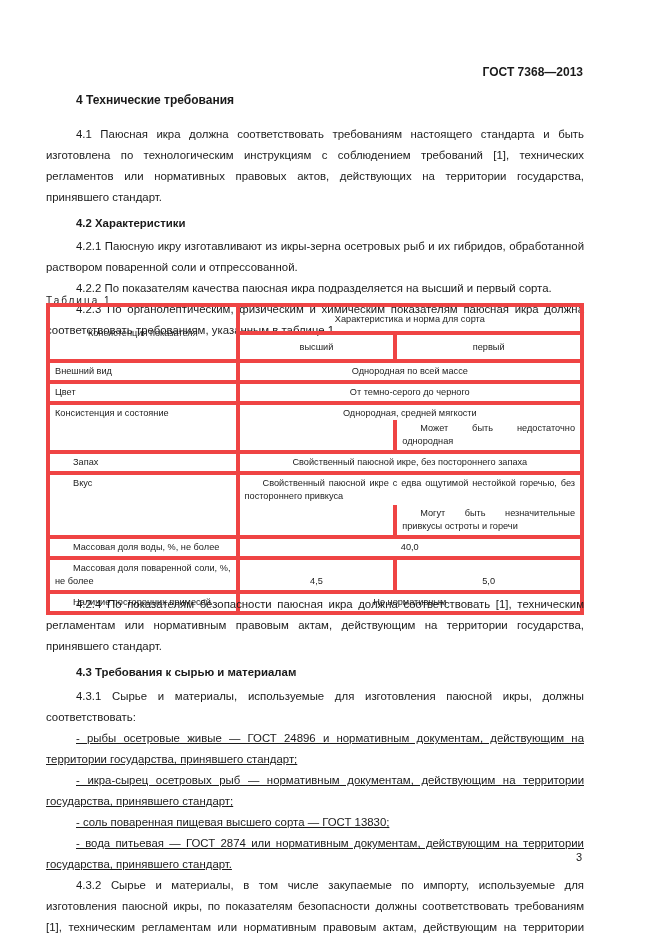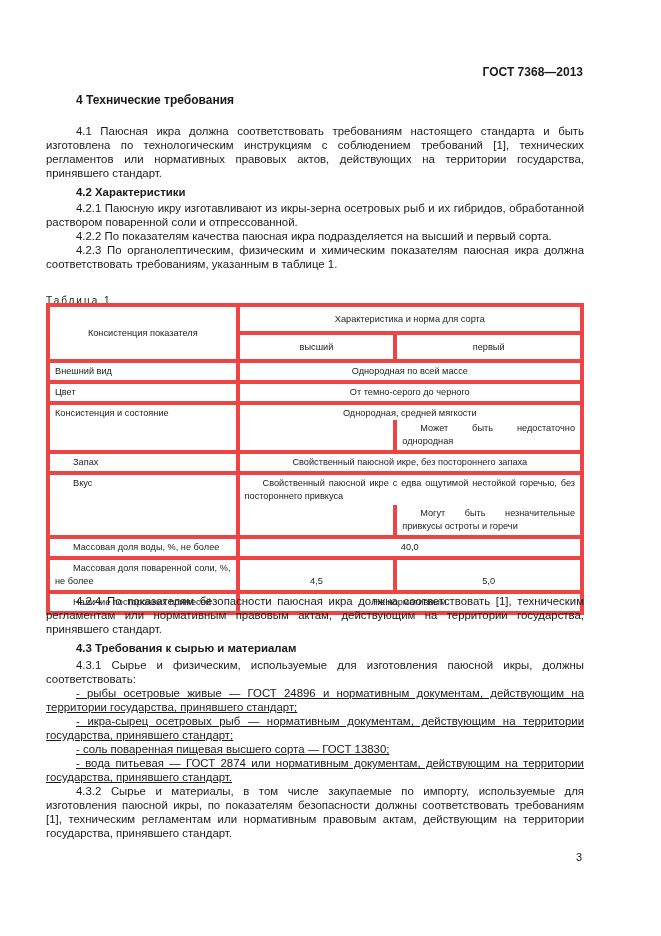--- a/index.html
+++ b/index.html
@@ -1,20 +1,20 @@
 <!DOCTYPE html>
 <html><head>
 <meta charset="utf-8">
 <style>
   html, body { margin: 0; padding: 0; background: #ffffff; }
   body { width: 661px; height: 936px; position: relative; overflow: hidden;
          font-family: "Liberation Sans", sans-serif; color: #1a1a1a; }
   .doc-id { position: absolute; top: 65px; right: 78px; font-size: 12px; font-weight: bold; }
   .h1 { position: absolute; left: 76px; top: 93px; font-size: 12px; font-weight: bold; }
-  .block { position: absolute; left: 46px; width: 538px; font-size: 11.4px; line-height: 14px;
+  .block { position: absolute; left: 46px; width: 538px; font-size: 11.4px; line-height: 21px;
            text-align: justify; }
   .p { text-indent: 30px; margin: 0; }
   .h2 { font-weight: bold; text-indent: 30px; margin: 0; }
   .caption { position: absolute; left: 46px; top: 295px; font-size: 10px; letter-spacing: 2px; }
   table { position: absolute; left: 46px; top: 303px; width: 538px; border-collapse: collapse;
           font-size: 9.2px; line-height: 13px; color: #222; }
   td { border: 4px solid #ef4444; padding: 2px 5px; vertical-align: top; }
   td.c { text-align: center; vertical-align: middle; }
   td.hdr { height: 20px; }
   tr.thick td { border-top: 2.5px solid #111; }
@@ -99,21 +99,21 @@
   <tr>
     <td class="ind">Наличие посторонних примесей</td>
     <td class="c" colspan="2">Не нормативным</td>
   </tr>
 </tbody>
   </table>
 
 <div class="block" style="top:594px;">
   <p class="p">4.2.4  По показателям безопасности паюсная икра должна соответствовать [1], техническим регламентам или нормативным правовым актам, действующим на территории государства, принявшего стандарт.</p>
   <p class="h2" style="margin-top:5px;">4.3  Требования к сырью и материалам</p>
-  <p class="p" style="margin-top:3px;">4.3.1  Сырье и физическим, используемые для изготовления паюсной икры, должны соответствовать:</p>
+  <p class="p" style="margin-top:3px;">4.3.1  Сырье и материалы, используемые для изготовления паюсной икры, должны соответствовать:</p>
   <p class="dash">-  рыбы осетровые живые — ГОСТ 24896 и нормативным документам, действующим на территории государства, принявшего стандарт;</p>
   <p class="dash">-  икра-сырец осетровых рыб — нормативным документам, действующим на территории государства, принявшего стандарт;</p>
   <p class="dash">-  соль поваренная пищевая высшего сорта — ГОСТ 13830;</p>
   <p class="dash">-  вода питьевая — ГОСТ 2874 или нормативным документам, действующим на территории государства, принявшего стандарт.</p>
   <p class="p">4.3.2  Сырье и материалы, в том числе закупаемые по импорту, используемые для изготовления паюсной икры, по показателям безопасности должны соответствовать требованиям [1], техническим регламентам или нормативным правовым актам, действующим на территории государства, принявшего стандарт.</p>
 </div>
 
 <div class="pageno">3</div>
 
 </body></html>

